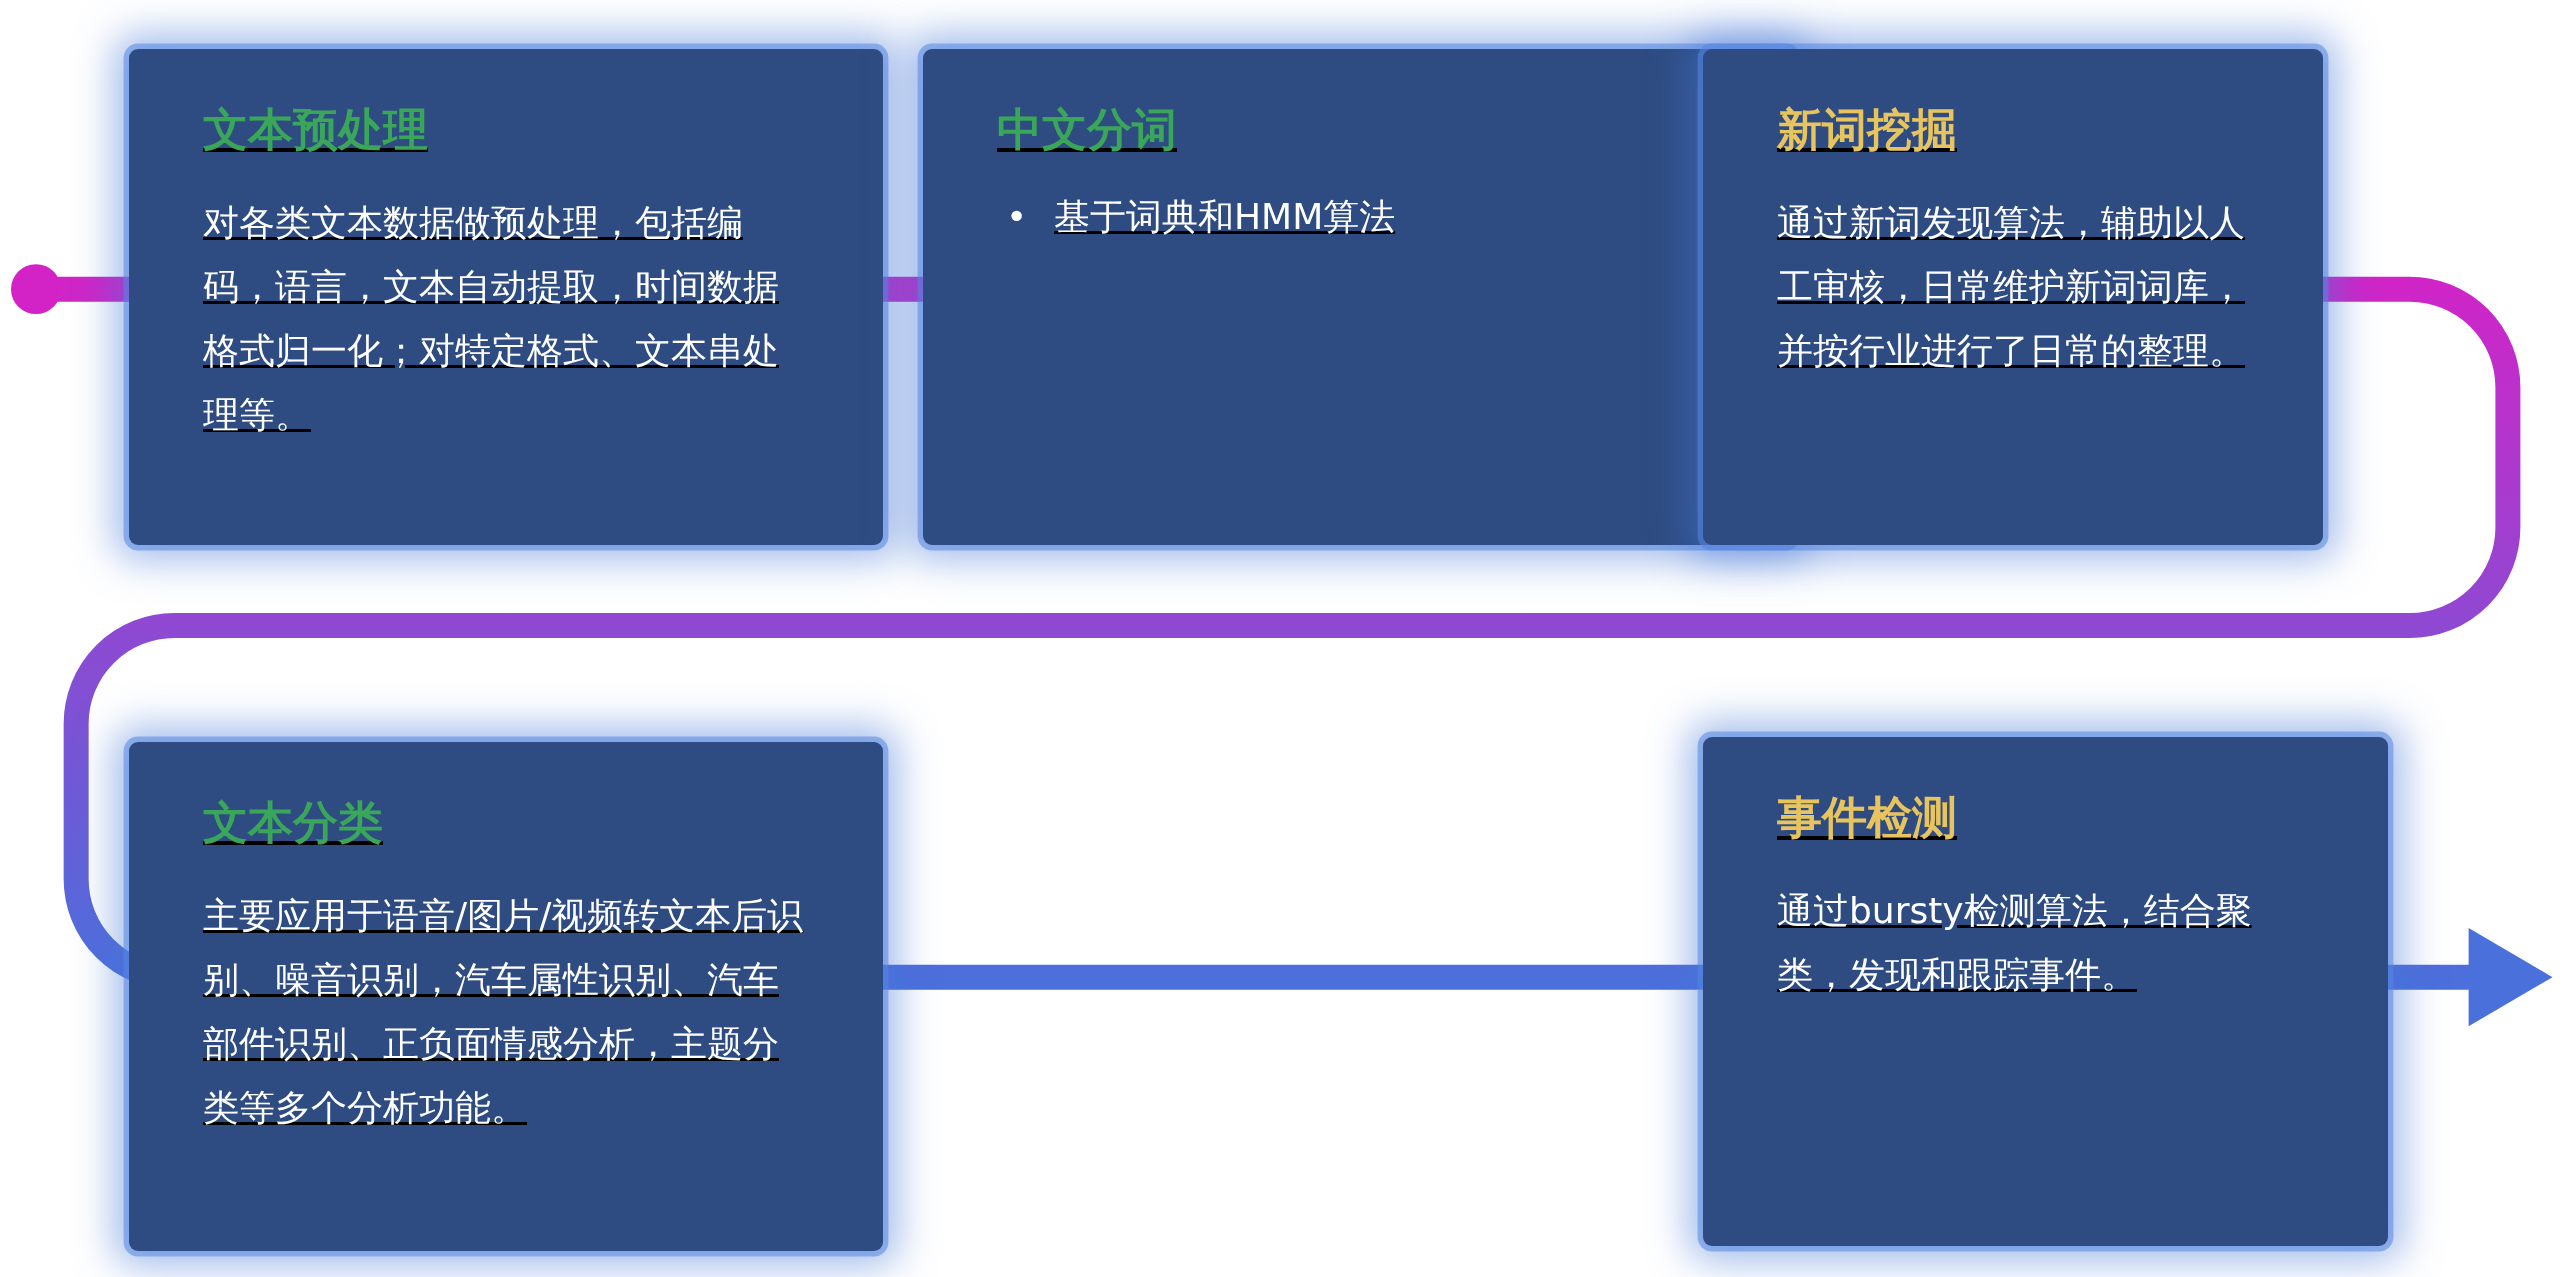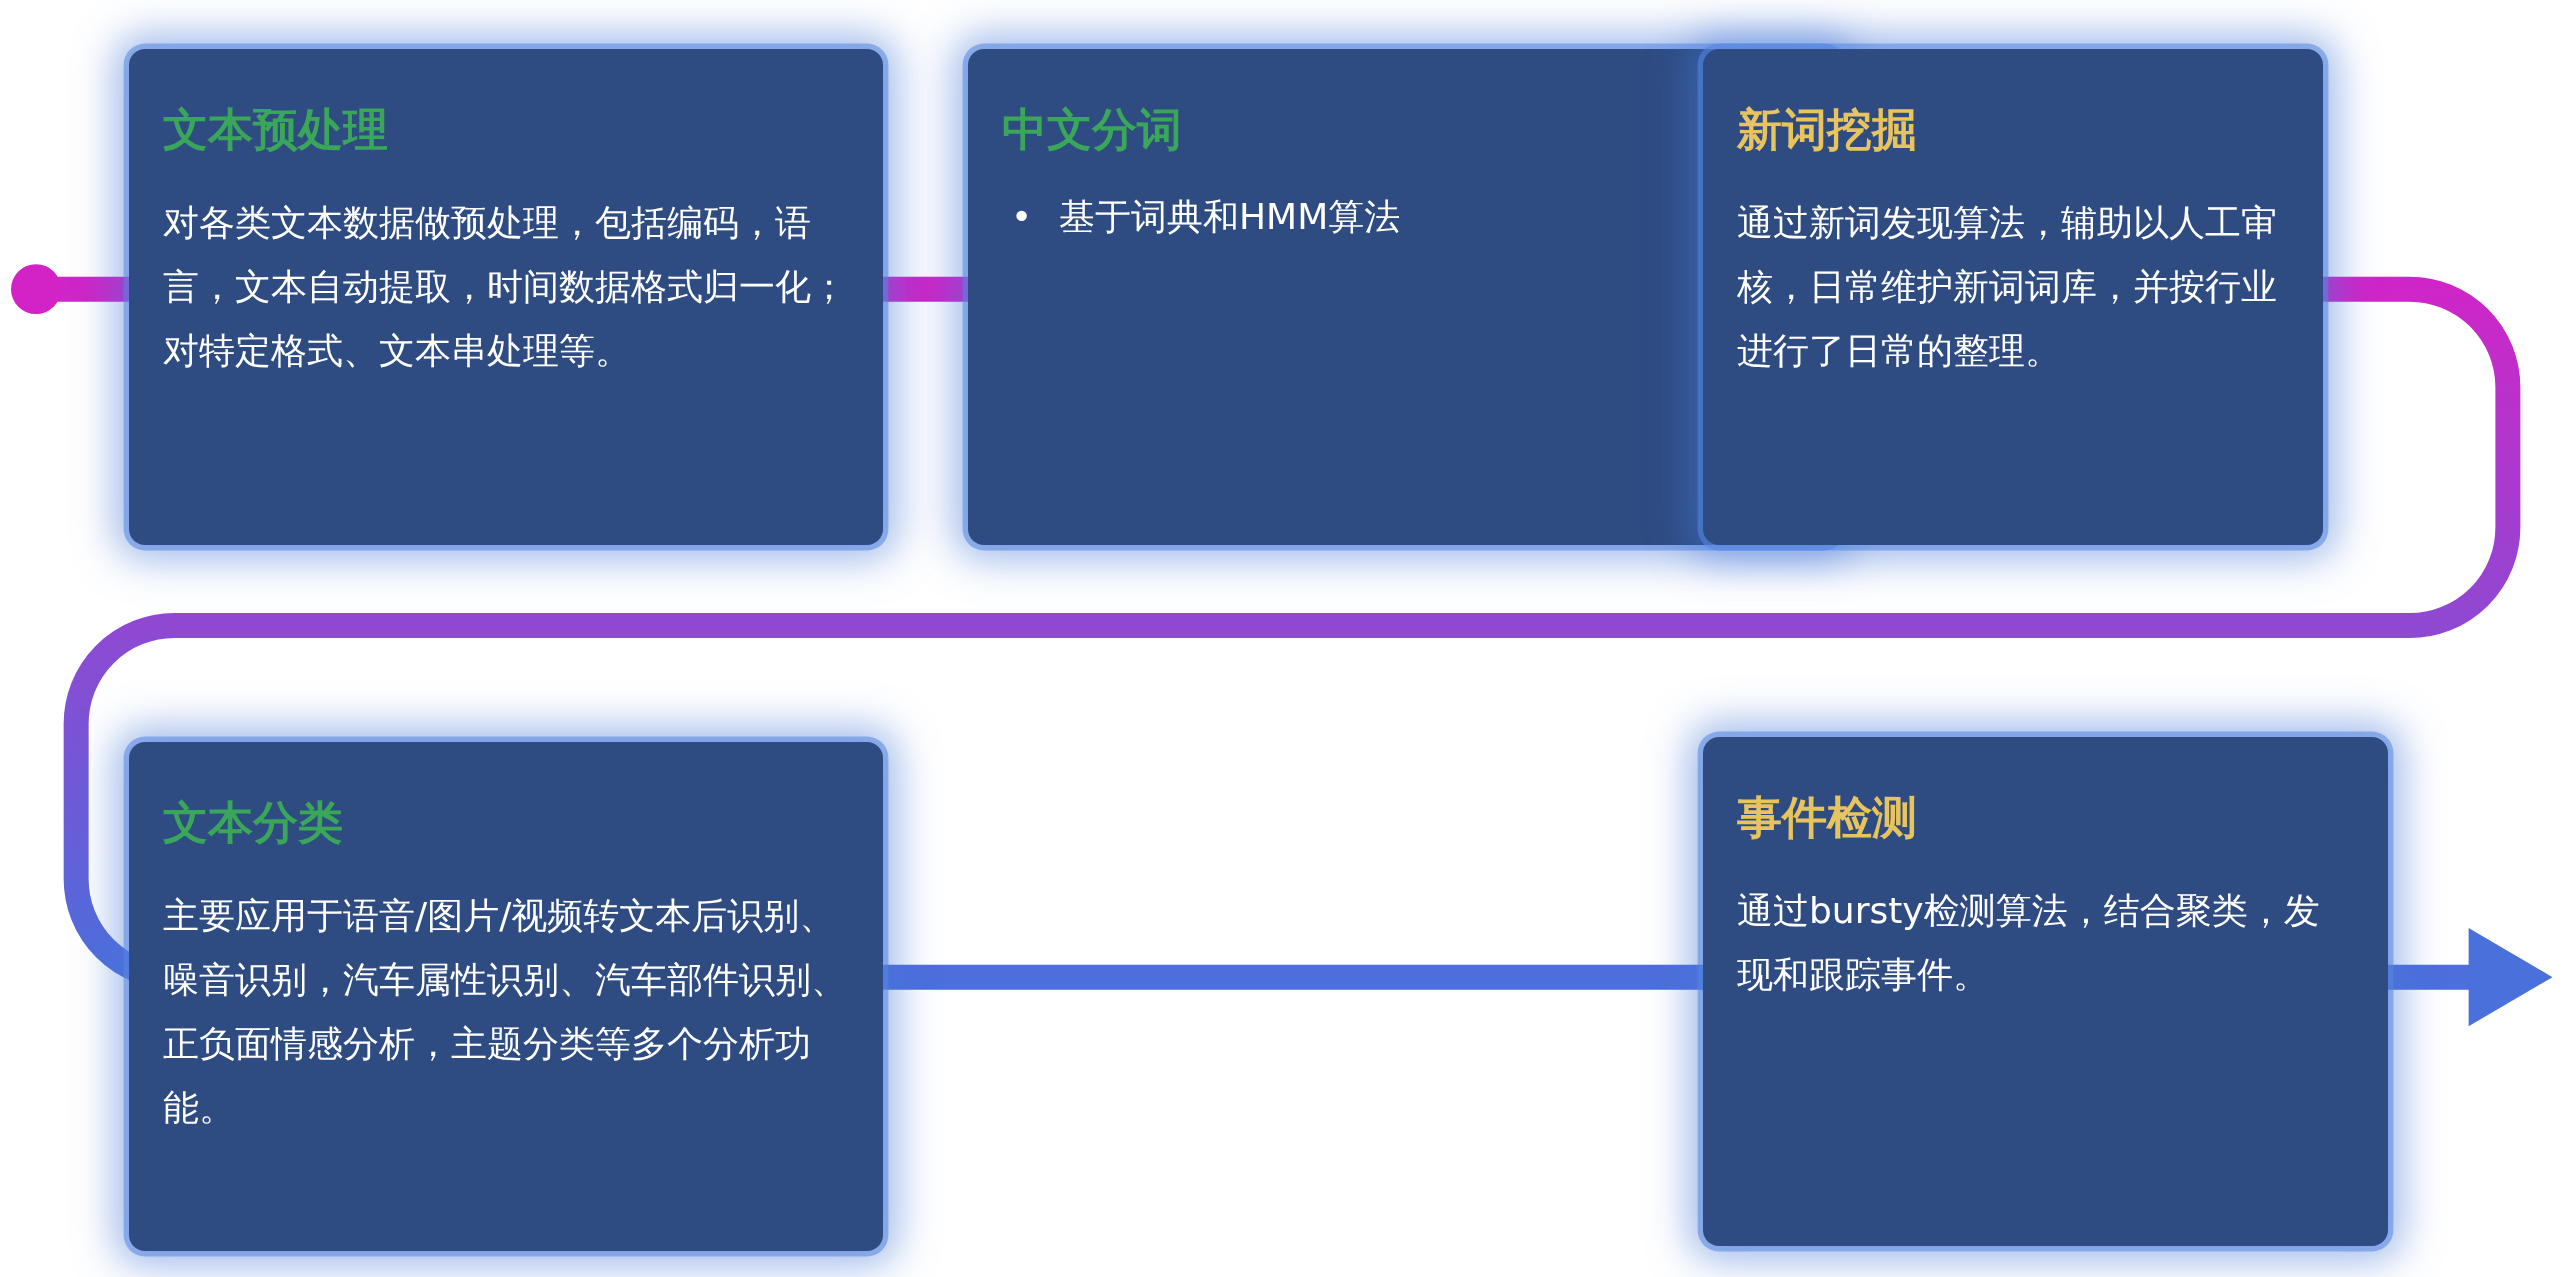--- a/index.html
+++ b/index.html
@@ -19,25 +19,26 @@
     position: absolute;
     left: 0;
     top: 0;
     width: 2576px;
     height: 1277px;
   }
   .card {
     position: absolute;
     box-sizing: border-box;
     background: var(--card-fill, #2e4c82);
-    border-radius: 16px;
-    padding: 54px 34px;
+    border-radius: 9px;
+    padding: 54px 74px;
     box-shadow:
       0 0 0 5.4px rgba(86, 134, 226, 0.55),
       0 0 39px 14.3px rgba(70, 120, 215, 0.50);
+    text-decoration: underline;
   }
   .card .title {
     margin: 0 0 34px 0;
     font-size: 45px;
     font-weight: 700;
     line-height: 1.2;
   }
   .title.green  { color: var(--title-green, #3aa65a); }
   .title.yellow { color: var(--title-yellow, #e8c45f); }
   .card .body {
@@ -61,21 +62,21 @@
     padding-left: 57px;
   }
   .bullets li::before {
     content: "\2022";
     position: absolute;
     left: 9px;
     top: 0;
   }
   
   .c1 { left: 129px;  top: 49px;  width: 754px; height: 496px; }
-  .c2 { left: 968px; top: 49px;  width: 872px; height: 496px; }
+  .c2 { left: 923px; top: 49px;  width: 872px; height: 496px; }
   .c3 { left: 1703px; top: 49px;  width: 620px; height: 496px; }
   .c4 { left: 129px;  top: 742px; width: 754px; height: 509px; }
   .c5 { left: 923px; top: 742px; width: 739px; height: 509px; }
   .c6 { left: 1703px; top: 737px; width: 685px; height: 509px; }
 </style>
 </head>
 <body>
 
 <div class="canvas">
 

